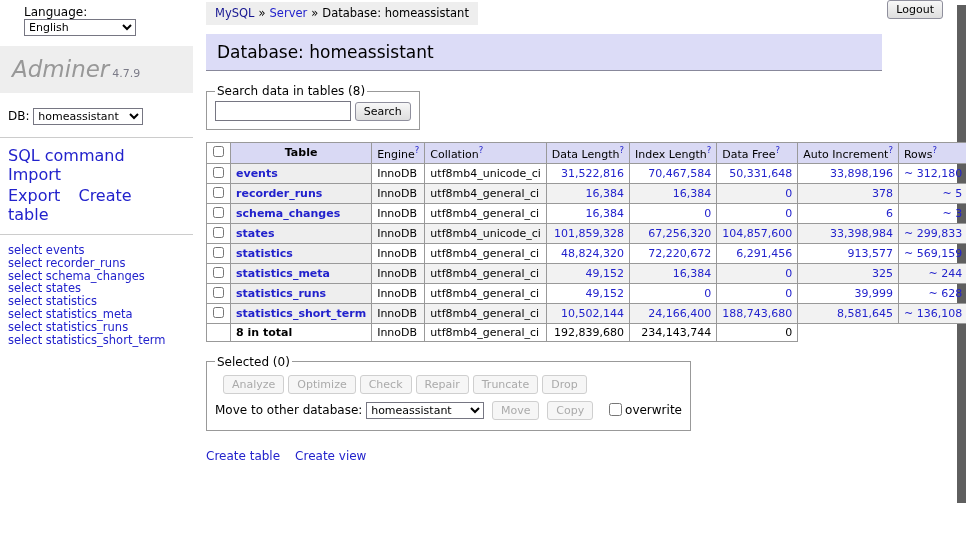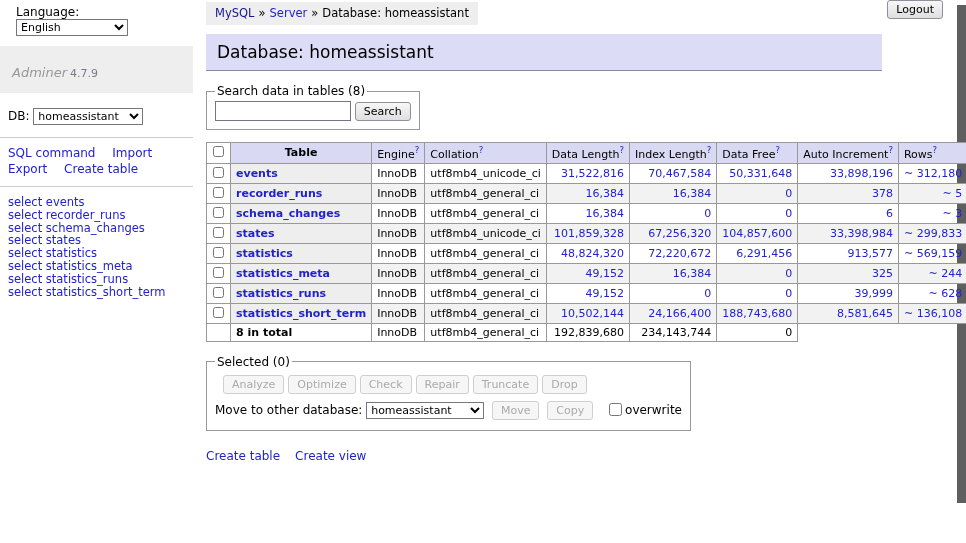--- a/index.html
+++ b/index.html
@@ -11,29 +11,29 @@
   body{
     width:966px;height:543px;overflow:hidden;position:relative;background:#fff;
     font-family:"DejaVu Sans","Liberation Sans",sans-serif;font-size:12px;color:#000;
   }
   button,select,input{font-family:inherit;}
   a,.lnk{color:var(--link);text-decoration:none;cursor:pointer;}
   .bold{font-weight:bold;}
 
   
   .sidebar{position:absolute;left:0;top:0;width:193px;}
-  .lang-row{margin:5px 8px 0;padding-left:8px;font-size:12px;}
+  .lang-row{margin:5px 16px 0;padding-left:8px;font-size:12px;}
   .lang-row select{width:112px;font-size:11px;border:1px solid #767682;background:#fff;}
   .logo{background:var(--row-header-bg);margin:10px 0 0;padding:9px 0 10px 12px;font-weight:normal;}
-  .logo-name{font-style:italic;font-size:13px;color:#989898;margin-top:26px;}
+  .logo-name{font-style:italic;font-size:23px;color:#989898;margin-top:26px;}
   .logo-ver{font-size:11px;color:#7b7b88;margin-left:3px;}
   .db-block{padding:15px 0 12px 8px;border-bottom:1px solid #ccc;font-size:12px;}
   .db-block select{width:110px;font-size:11px;border:1px solid #767682;background:#fff;}
   .actions{padding:6px 8px 8px;border-bottom:1px solid #ccc;}
-  .actions p{margin:2px 0;font-size:12px;}
+  .actions p{margin:2px 0;font-size:16px;}
   .actions a{margin-right:13px;}
   .table-links{padding:9px 8px;font-size:11.5px;}
   .table-links a{display:block;line-height:12.8px;}
 
   
   .logout{position:absolute;top:0;right:23px;}
   .btn{
     font-size:11px;padding:2px 8px;color:#000;
     background:linear-gradient(#f8f8f8,#dedede);border:1px solid #8f8f9d;border-radius:3px;cursor:pointer;
   }

